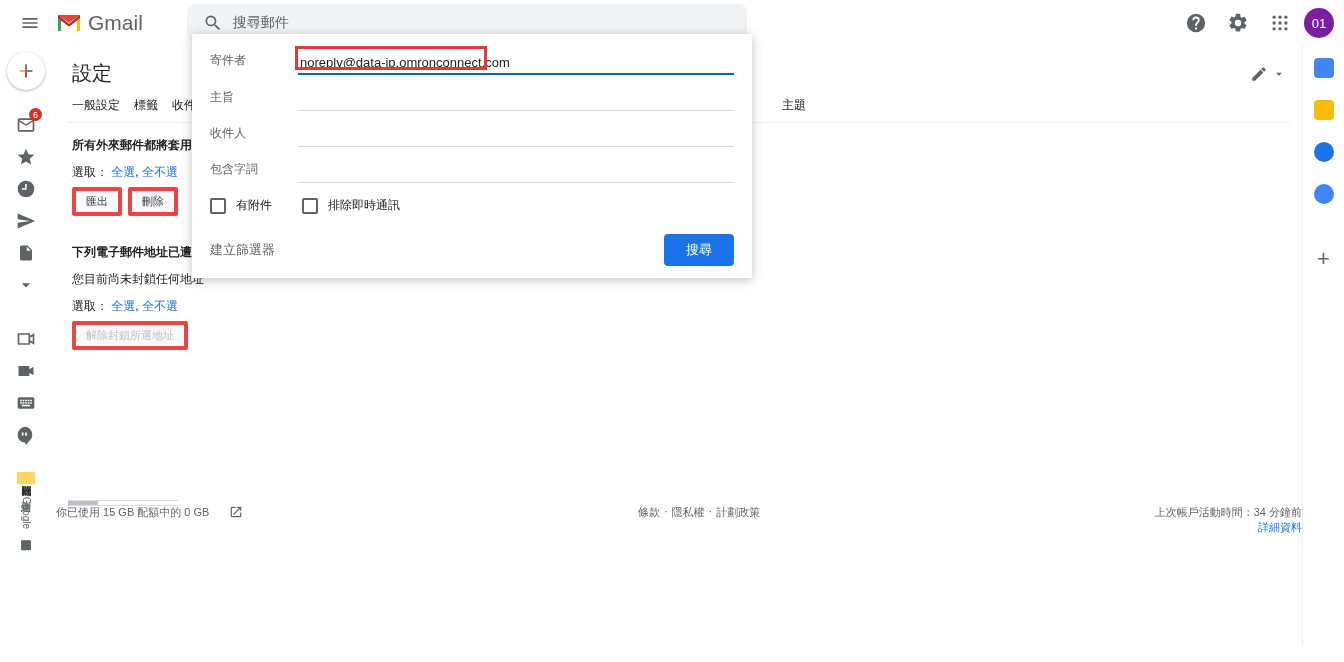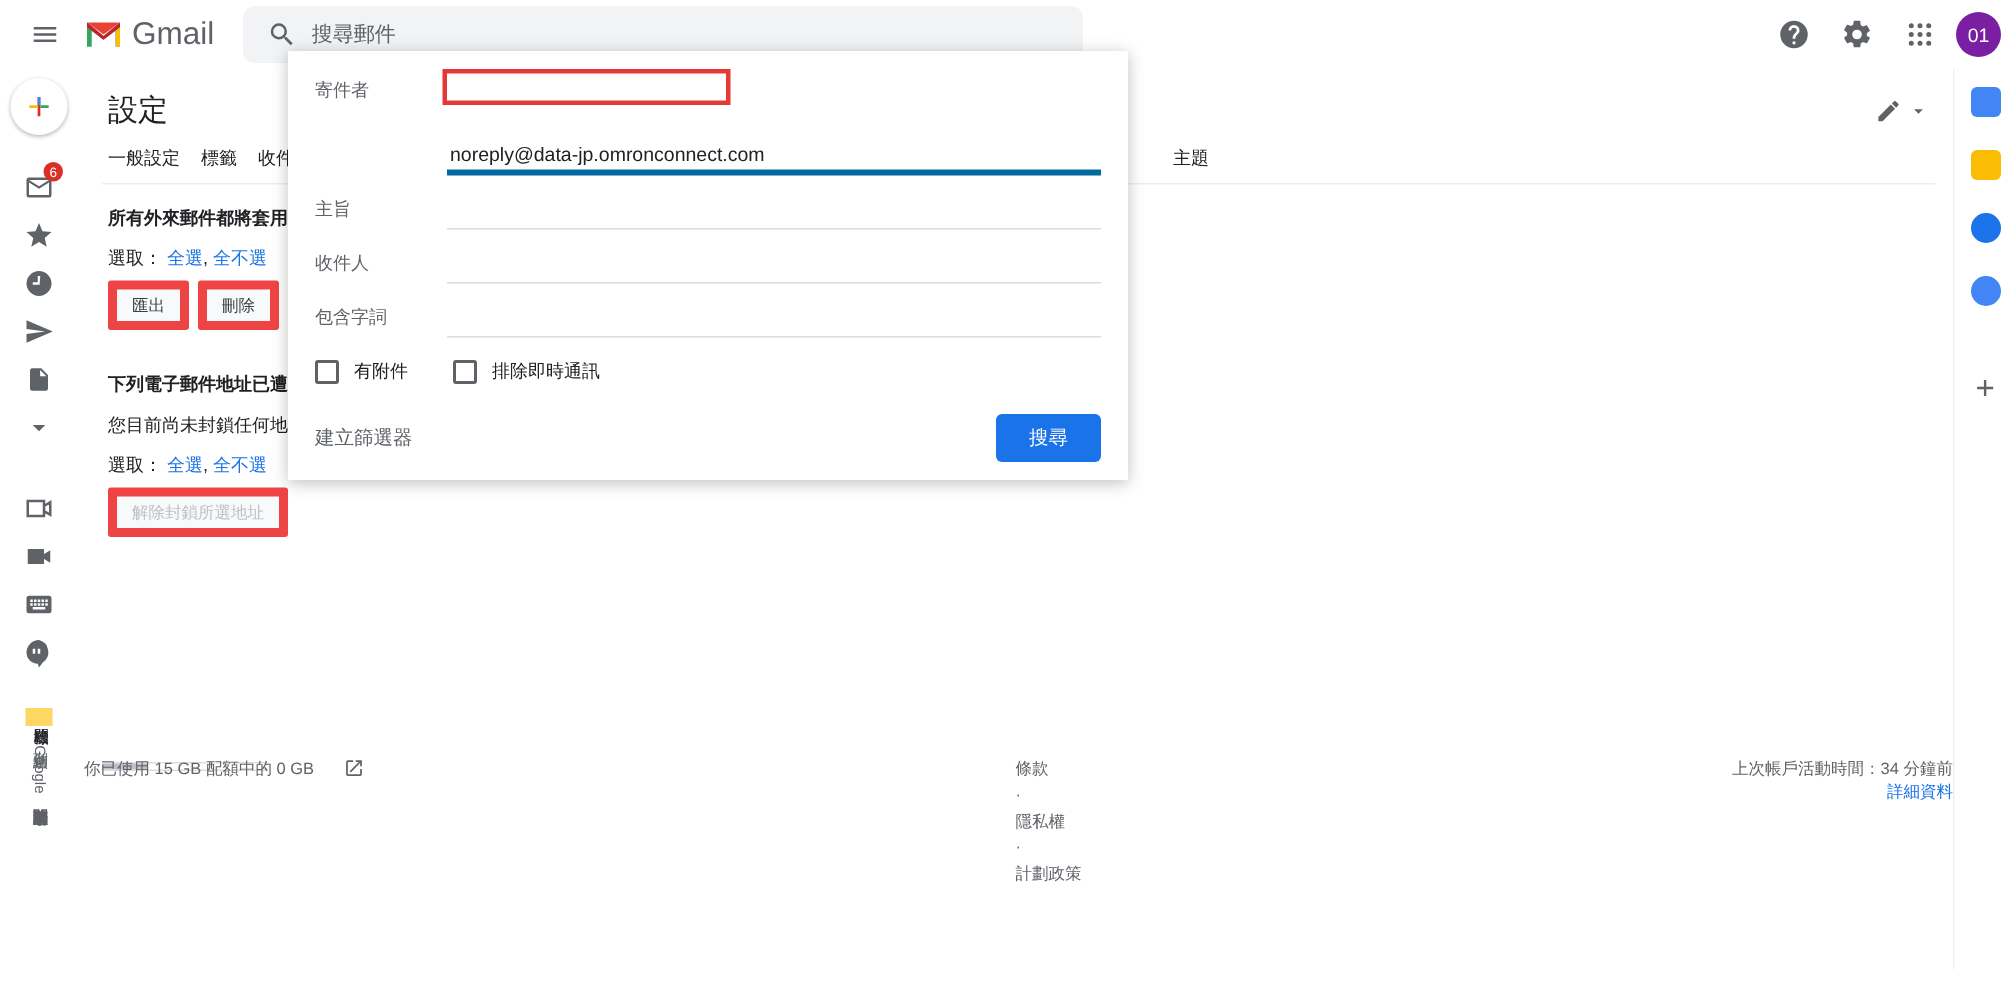--- a/index.html
+++ b/index.html
@@ -4,21 +4,21 @@
   <style>
     * { margin: 0; padding: 0; box-sizing: border-box; font-family: Arial, "Microsoft JhengHei", sans-serif; }
     body { background: #fff; width: 1344px; height: 662px; overflow: hidden; position: relative; }
 
     
     .header { height: 46px; display: flex; align-items: center; padding: 0 8px; position: relative; }
     .menu-btn { width: 44px; height: 44px; display: flex; align-items: center; justify-content: center; cursor: pointer; border-radius: 50%; }
     .menu-btn svg { fill: #5f6368; }
     .logo-wrap { display: flex; align-items: center; margin-left: 4px; }
     .gmail-text { font-size: 21px; color: #5f6368; margin-left: 6px; font-family: "Product Sans", Arial; }
-    .search-bar { margin-left: 19px; width: 560px; height: 38px; background: #f1f3f4; border-radius: 8px; display: flex; align-items: center; padding: 0 6px; }
+    .search-bar { margin-left: 44px; width: 560px; height: 38px; background: #f1f3f4; border-radius: 8px; display: flex; align-items: center; padding: 0 6px; }
     .search-bar svg { fill: #5f6368; margin: 0 10px; }
     .search-placeholder { color: #5f6368; font-size: 14px; }
     .header-right { position: absolute; right: 10px; top: 0; height: 46px; display: flex; align-items: center; gap: 6px; }
     .header-icon { width: 36px; height: 36px; display: flex; align-items: center; justify-content: center; border-radius: 50%; cursor: pointer; }
     .header-icon svg { fill: #5f6368; }
     .avatar { width: 30px; height: 30px; border-radius: 50%; background: #7b1fa2; color: #fff; display: flex; align-items: center; justify-content: center; font-size: 13px; }
 
     
     .left-sidebar { position: absolute; left: 0; top: 46px; width: 52px; display: flex; flex-direction: column; align-items: center; padding-top: 6px; }
     .compose-btn { width: 38px; height: 38px; border-radius: 50%; background: #fff; box-shadow: 0 1px 3px rgba(0,0,0,.3); display: flex; align-items: center; justify-content: center; cursor: pointer; margin-bottom: 20px; }
@@ -38,37 +38,37 @@
     .main { position: absolute; left: 56px; top: 46px; right: 42px; padding: 8px 12px; }
     .settings-header { display: flex; align-items: center; justify-content: space-between; padding: 6px 4px 10px; }
     .settings-title { font-size: 20px; color: #202124; }
     .tabs-row { display: flex; gap: 14px; padding: 0 4px 8px; font-size: 12px; color: #1a73e8; border-bottom: 1px solid #eceff1; }
     .tabs-row span { cursor: pointer; }
     .tab-plain { color: #202124; }
     .section-title { font-size: 12px; font-weight: bold; color: #202124; margin-top: 14px; padding-left: 4px; }
     .body-text { font-size: 12px; color: #202124; margin-top: 10px; padding-left: 4px; }
     .link { color: #1a73e8; cursor: pointer; }
     .small-btn-row { margin-top: 6px; padding-left: 4px; display: flex; gap: 6px; }
-    .small-btn { border: 6px solid #ef4444; background: #f8f9fa; color: #3c4043; font-size: 11px; padding: 3px 10px; cursor: pointer; border-radius: 2px; }
+    .small-btn { border: 4px solid #ef4444; background: #f8f9fa; color: #3c4043; font-size: 11px; padding: 3px 10px; cursor: pointer; border-radius: 2px; }
     .small-btn:disabled { color: #bdc1c6; cursor: default; }
     .hscroll { margin-top: 8px; height: 6px; width: 110px; border-top: 1px solid #dadce0; border-bottom: 1px solid #dadce0; position: relative; }
     .hscroll-thumb { position: absolute; left: 0; top: 0; height: 4px; width: 30px; background: #bdc1c6; }
 
     
     .footer { position: absolute; left: 56px; right: 42px; top: 505px; display: flex; justify-content: space-between; font-size: 11px; color: #5f6368; }
     .footer-left { display: flex; gap: 20px; }
-    .footer-center { display: flex; gap: 4px; flex-direction: column; }
+    .footer-center { display: flex; gap: 4px; }
     .footer-right { text-align: right; }
 
     
     .panel { position: absolute; left: 192px; top: 34px; width: 560px; background: #fff; box-shadow: 0 2px 10px rgba(0,0,0,.25); padding: 18px 18px 12px; z-index: 10; }
     .form-row { display: flex; margin-bottom: 14px; }
     .form-label { width: 88px; font-size: 12px; color: #5f6368; }
     .form-input { flex: 1; border: none; border-bottom: 1px solid #dadce0; font-size: 13px; padding: 3px 2px; outline: none; color: #202124; }
-    .form-input.active { border-bottom: 4px solid #0369a1; margin-top: 40px; }
+    .form-input.active { border-bottom: 2px solid #0369a1; }
     .highlight-box { position: absolute; left: 295px; top: 46px; width: 192px; height: 24px; border: 3px solid #e53935; pointer-events: none; z-index: 11; }
     .size-row { display: flex; align-items: center; gap: 8px; margin-bottom: 14px; }
     .dropdown { flex: 1; border-bottom: 1px solid #dadce0; display: flex; justify-content: space-between; align-items: center; font-size: 13px; padding: 3px 4px; color: #202124; cursor: pointer; }
     .dropdown svg { fill: #5f6368; }
     .spacer-input { flex: 0.6; border-bottom: 1px solid #dadce0; padding: 3px 4px; }
     .chk-row { display: flex; align-items: center; gap: 30px; margin-bottom: 20px; }
     .chk-item { display: flex; align-items: center; gap: 10px; font-size: 12px; color: #202124; cursor: pointer; }
     .chk-box { width: 16px; height: 16px; border: 2px solid #5f6368; border-radius: 2px; }
     .panel-actions { display: flex; justify-content: space-between; gap: 16px; align-items: center; }
     .panel-link { font-size: 13px; color: #5f6368; cursor: pointer; }

